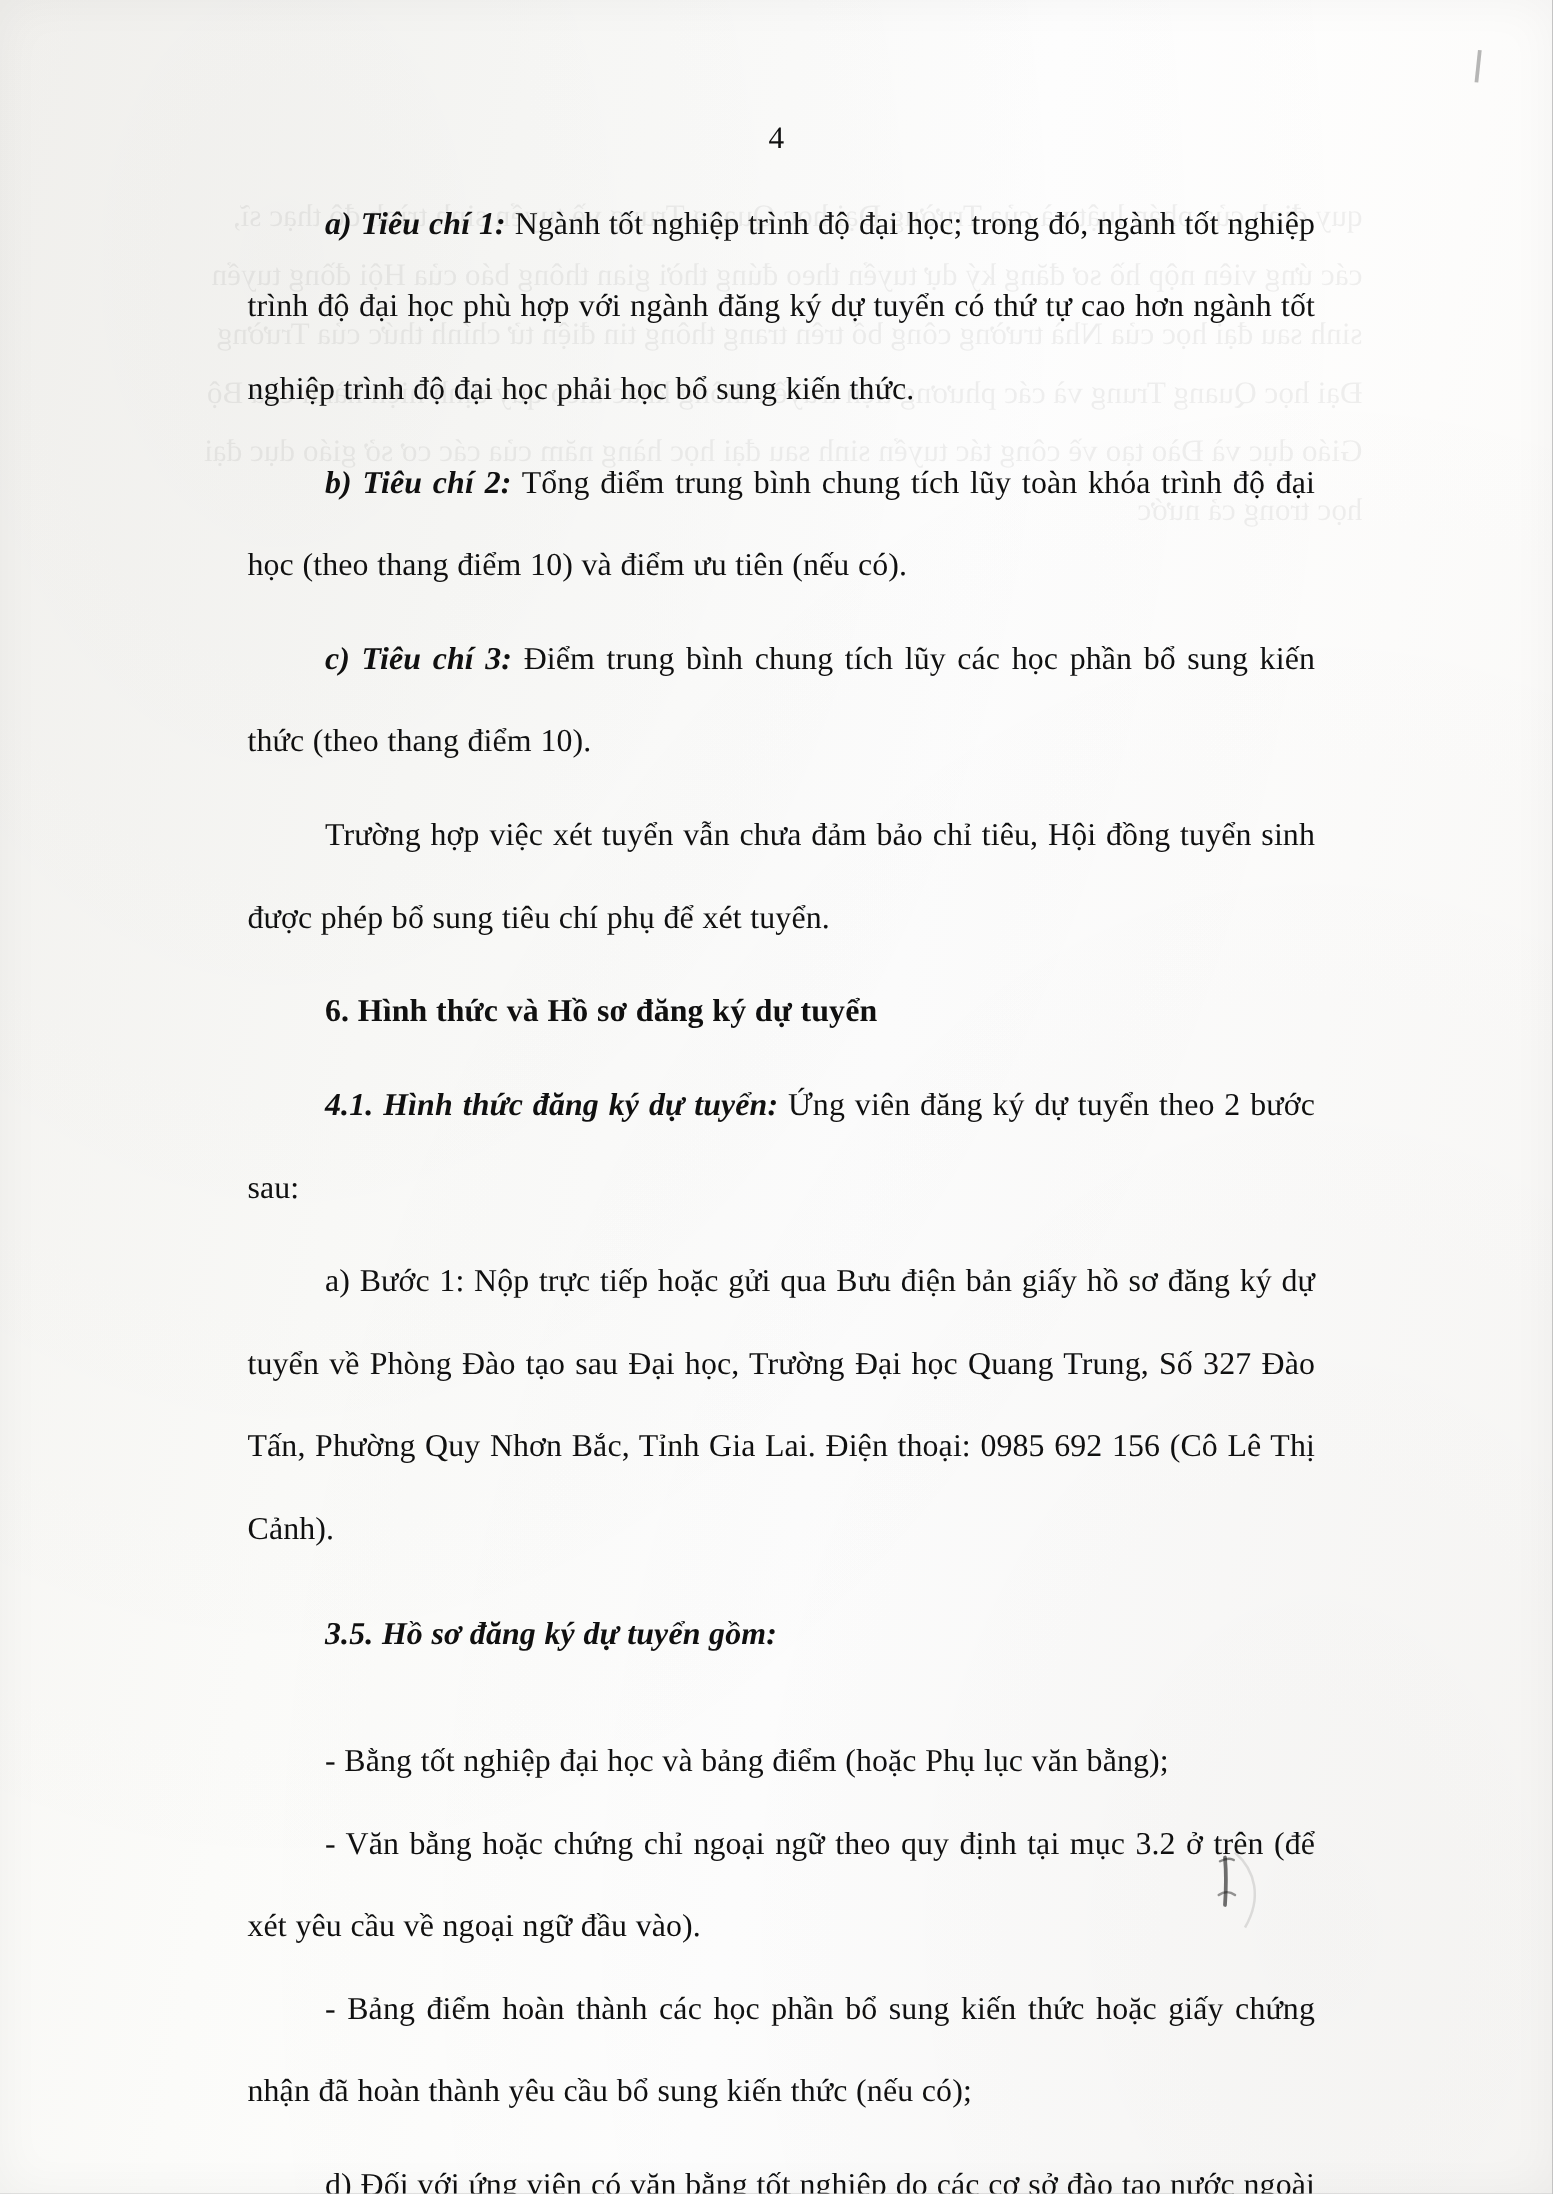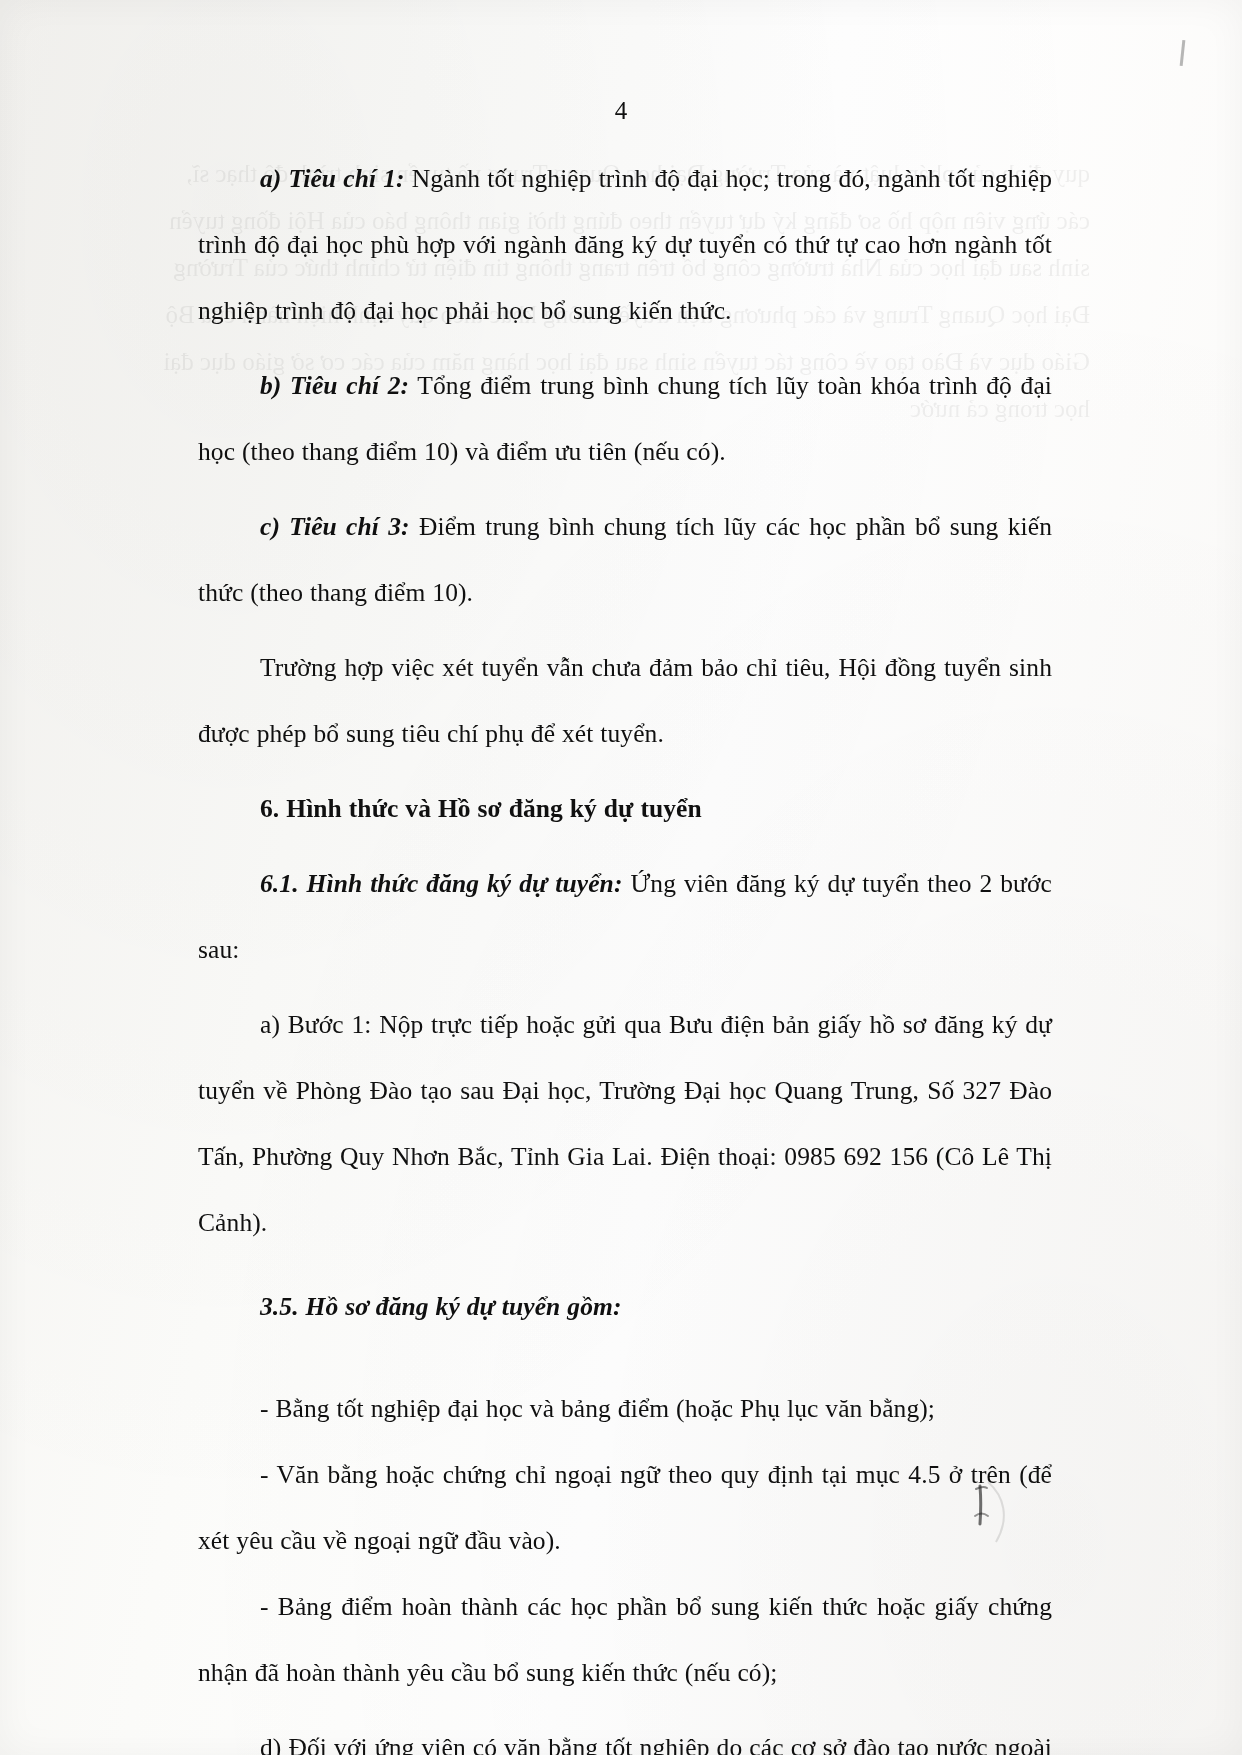--- a/index.html
+++ b/index.html
@@ -137,40 +137,40 @@
 
       <p class="para"><span class="lead-bi">c) Tiêu chí 3:</span><span> Điểm trung bình chung tích lũy các học phần bổ sung kiến thức (theo thang điểm 10).</span></p>
       <div class="gap-sm"></div>
 
       <p class="para italic-block"><span>Trường hợp việc xét tuyển vẫn chưa đảm bảo chỉ tiêu, Hội đồng tuyển sinh được phép bổ sung tiêu chí phụ để xét tuyển.</span></p>
       <div class="gap-sm"></div>
 
       <p class="para heading"><span>6. Hình thức và Hồ sơ đăng ký dự tuyển</span></p>
       <div class="gap-sm"></div>
 
-      <p class="para"><span class="lead-bi">6.1. Hình thức đăng ký dự tuyển:</span><span> Ứng viên đăng ký dự tuyển theo 2 bước sau:</span></p>
+      <p class="para"><span class="lead-bi">4.1. Hình thức đăng ký dự tuyển:</span><span> Ứng viên đăng ký dự tuyển theo 2 bước sau:</span></p>
       <div class="gap-sm"></div>
 
       <p class="para"><span>a) Bước 1: Nộp trực tiếp hoặc gửi qua Bưu điện bản giấy hồ sơ đăng ký dự tuyển về Phòng Đào tạo sau Đại học, Trường Đại học Quang Trung, Số 327 Đào Tấn, Phường Quy Nhơn Bắc, Tỉnh Gia Lai. Điện thoại: 0985 692 156 (Cô Lê Thị Cảnh).</span></p>
       <div class="gap-sm"></div>
 
       <div class="gap-sm"></div>
 
       <p class="para heading"><span class="lead-bi">3.5. Hồ sơ đăng ký dự tuyển gồm:</span></p>
       <div class="gap-sm"></div>
 
       <div class="gap-sm"></div>
 
       <div class="gap-sm"></div>
 
       <div class="gap-sm"></div>
 
       <p class="para dash"><span>- Bằng tốt nghiệp đại học và bảng điểm (hoặc Phụ lục văn bằng);</span></p>
 
-      <p class="para dash"><span>- Văn bằng hoặc chứng chỉ ngoại ngữ theo quy định tại mục 4.5 ở trên (để xét yêu cầu về ngoại ngữ đầu vào).</span></p>
+      <p class="para dash"><span>- Văn bằng hoặc chứng chỉ ngoại ngữ theo quy định tại mục 3.2 ở trên (để xét yêu cầu về ngoại ngữ đầu vào).</span></p>
 
 
       <p class="para dash"><span>- Bảng điểm hoàn thành các học phần bổ sung kiến thức hoặc giấy chứng nhận đã hoàn thành yêu cầu bổ sung kiến thức (nếu có);</span></p>
       <div class="gap-sm"></div>
 
       <p class="para"><span>d) Đối với ứng viên có văn bằng tốt nghiệp do các cơ sở đào tạo nước ngoài cấp, phải nộp minh chứng văn bằng được Cục Quản lý chất lượng – Bộ GD-ĐT công nhận, trừ các trường hợp miễn thực hiện thủ tục công nhận văn bằng theo quy định hiện hành của Bộ GD-ĐT.</span></p>
 
     </div>
 
     <svg class="pen-mark" viewBox="0 0 46 70">

